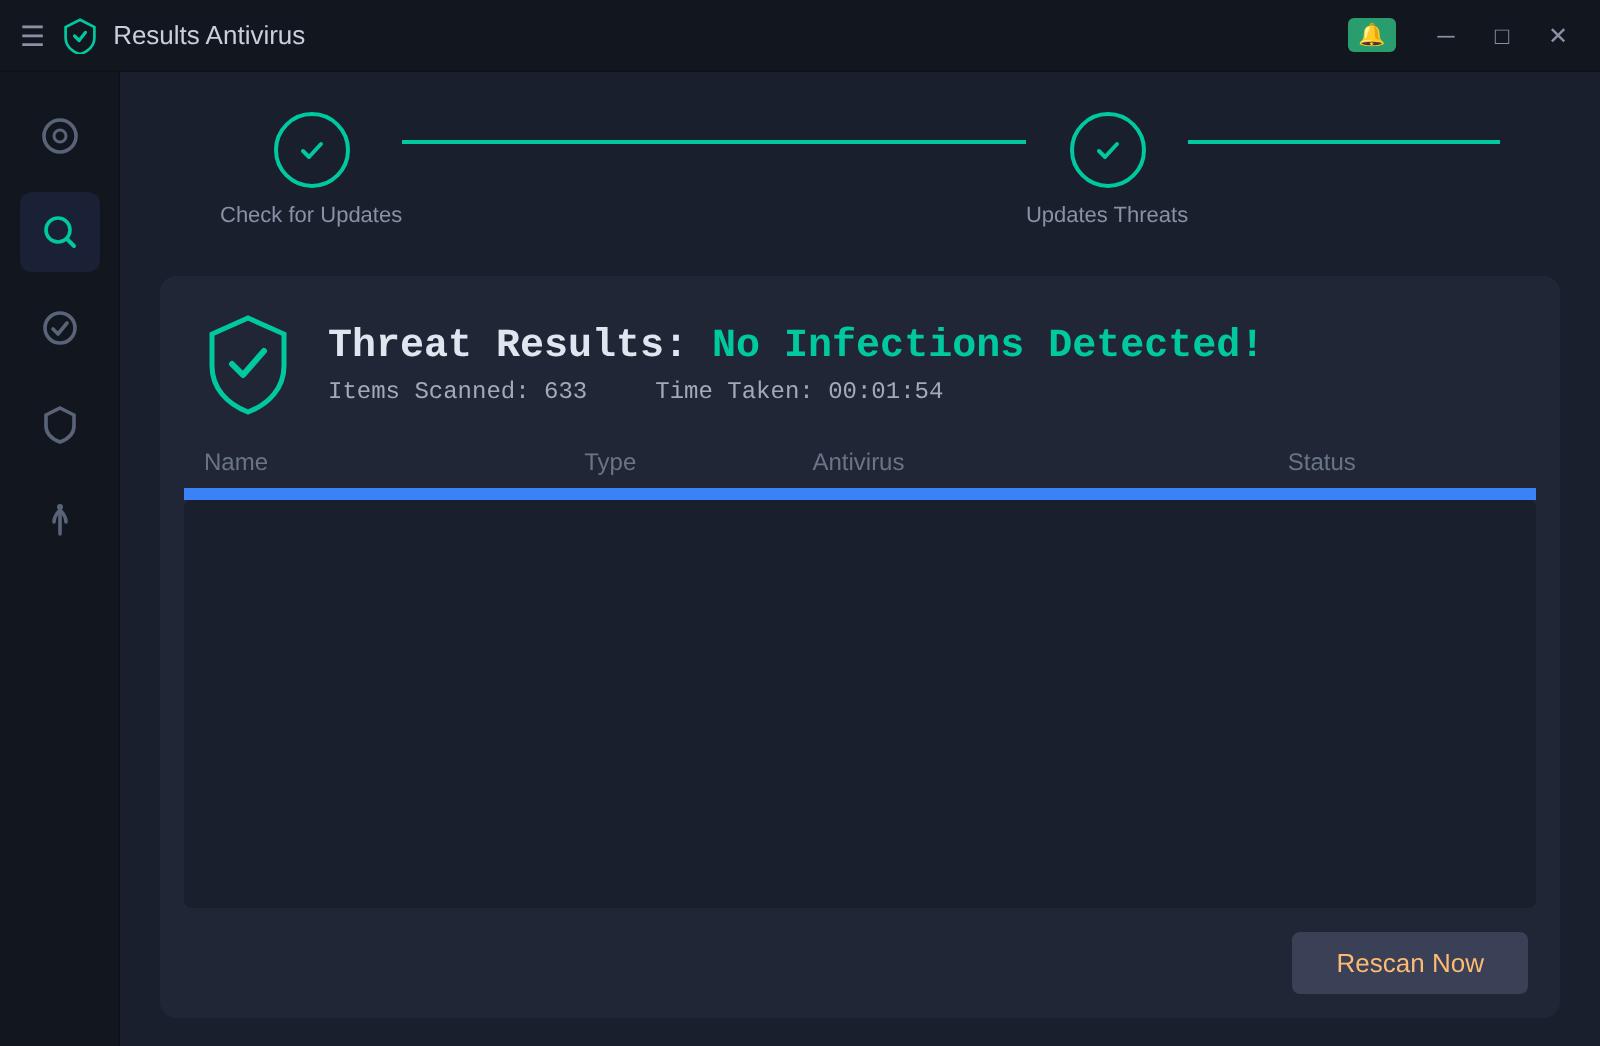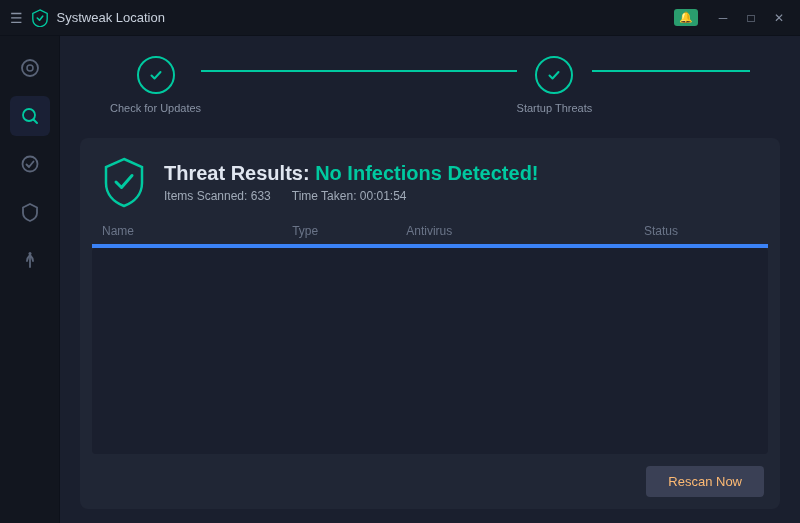--- a/index.html
+++ b/index.html
@@ -165,51 +165,51 @@
       align-items: center;
       padding: 18px 20px 10px 20px;
       gap: 16px;
     }
     .shield-icon-wrapper {
       width: 48px;
       height: 52px;
       flex-shrink: 0;
       position: relative;
     }
-    .results-info { flex: 1; }
+    .results-info { flex: 1; font-family: Liberation Mono, monospace; }
     .results-title {
       font-size: 20px;
       font-weight: 600;
       color: #e0e6f0;
     }
     .results-title .highlight {
       color: #00c9a0;
     }
     .results-stats {
       display: flex;
-      gap: 21px;
+      gap: 34px;
       margin-top: 4px;
     }
     .stat-item {
       font-size: 12px;
       color: #8892a4;
     }
     .stat-item span { color: #a0aab8; }
 
     
     .results-table {
       flex: 1;
       display: flex;
       flex-direction: column;
       margin: 0 12px;
     }
     .table-header {
       display: grid;
       grid-template-columns: 2fr 1.2fr 2.5fr 1.2fr;
-      border-bottom: 4px solid #3b82f6;
+      border-bottom: 6px solid #3b82f6;
       padding: 6px 10px;
     }
     .table-header-cell {
       font-size: 12px;
       color: #6a7488;
       font-weight: 500;
     }
     .table-body {
       flex: 1;
       background: #1a1f2e;
@@ -243,21 +243,21 @@
 </head>
 <body>
 
 <div class="title-bar">
   <div class="title-bar-left">
     <span class="menu-icon">☰</span>
     <svg class="title-bar-logo" viewBox="0 0 20 20">
       <path d="M10 1 L18 5 L18 11 C18 15.5 14.5 18.8 10 20 C5.5 18.8 2 15.5 2 11 L2 5 Z" fill="none" stroke="#00c9a0" stroke-width="1.5"></path>
       <path d="M7 10 L9.5 12.5 L13 8" stroke="#00c9a0" stroke-width="1.8" fill="none" stroke-linecap="round" stroke-linejoin="round"></path>
     </svg>
-    <span class="title-bar-title">Systweak Location</span>
+    <span class="title-bar-title">Results Antivirus</span>
   </div>
   <div class="title-bar-controls">
     <span class="notification-icon">🔔</span>
     <div class="win-btn">─</div>
     <div class="win-btn">□</div>
     <div class="win-btn close">✕</div>
   </div>
 </div>
 
 <div class="app-body">
@@ -307,21 +307,21 @@
         <div class="step-label">Check for Updates</div>
       </div>
       <div class="step-line"></div>
       <div class="step-line"></div>
       <div class="step-container">
         <div class="step-circle">
           <svg width="16" height="16" viewBox="0 0 16 16" fill="none">
             <path d="M3.5 8.5 L6.5 11.5 L12.5 5" stroke="#00c9a0" stroke-width="2" stroke-linecap="round" stroke-linejoin="round"></path>
           </svg>
         </div>
-        <div class="step-label">Startup Threats</div>
+        <div class="step-label">Updates Threats</div>
       </div>
       <div class="step-line"></div>
     </div>
 
     <div class="results-panel">
 
       <div class="results-header">
         <div class="shield-icon-wrapper">
           <svg class="shield-svg" viewBox="0 0 48 52" fill="none">
             <path d="M24 3 L42 11 L42 27 C42 38 34.5 46 24 50 C13.5 46 6 38 6 27 L6 11 Z" fill="none" stroke="#00c9a0" stroke-width="2.5"></path>

